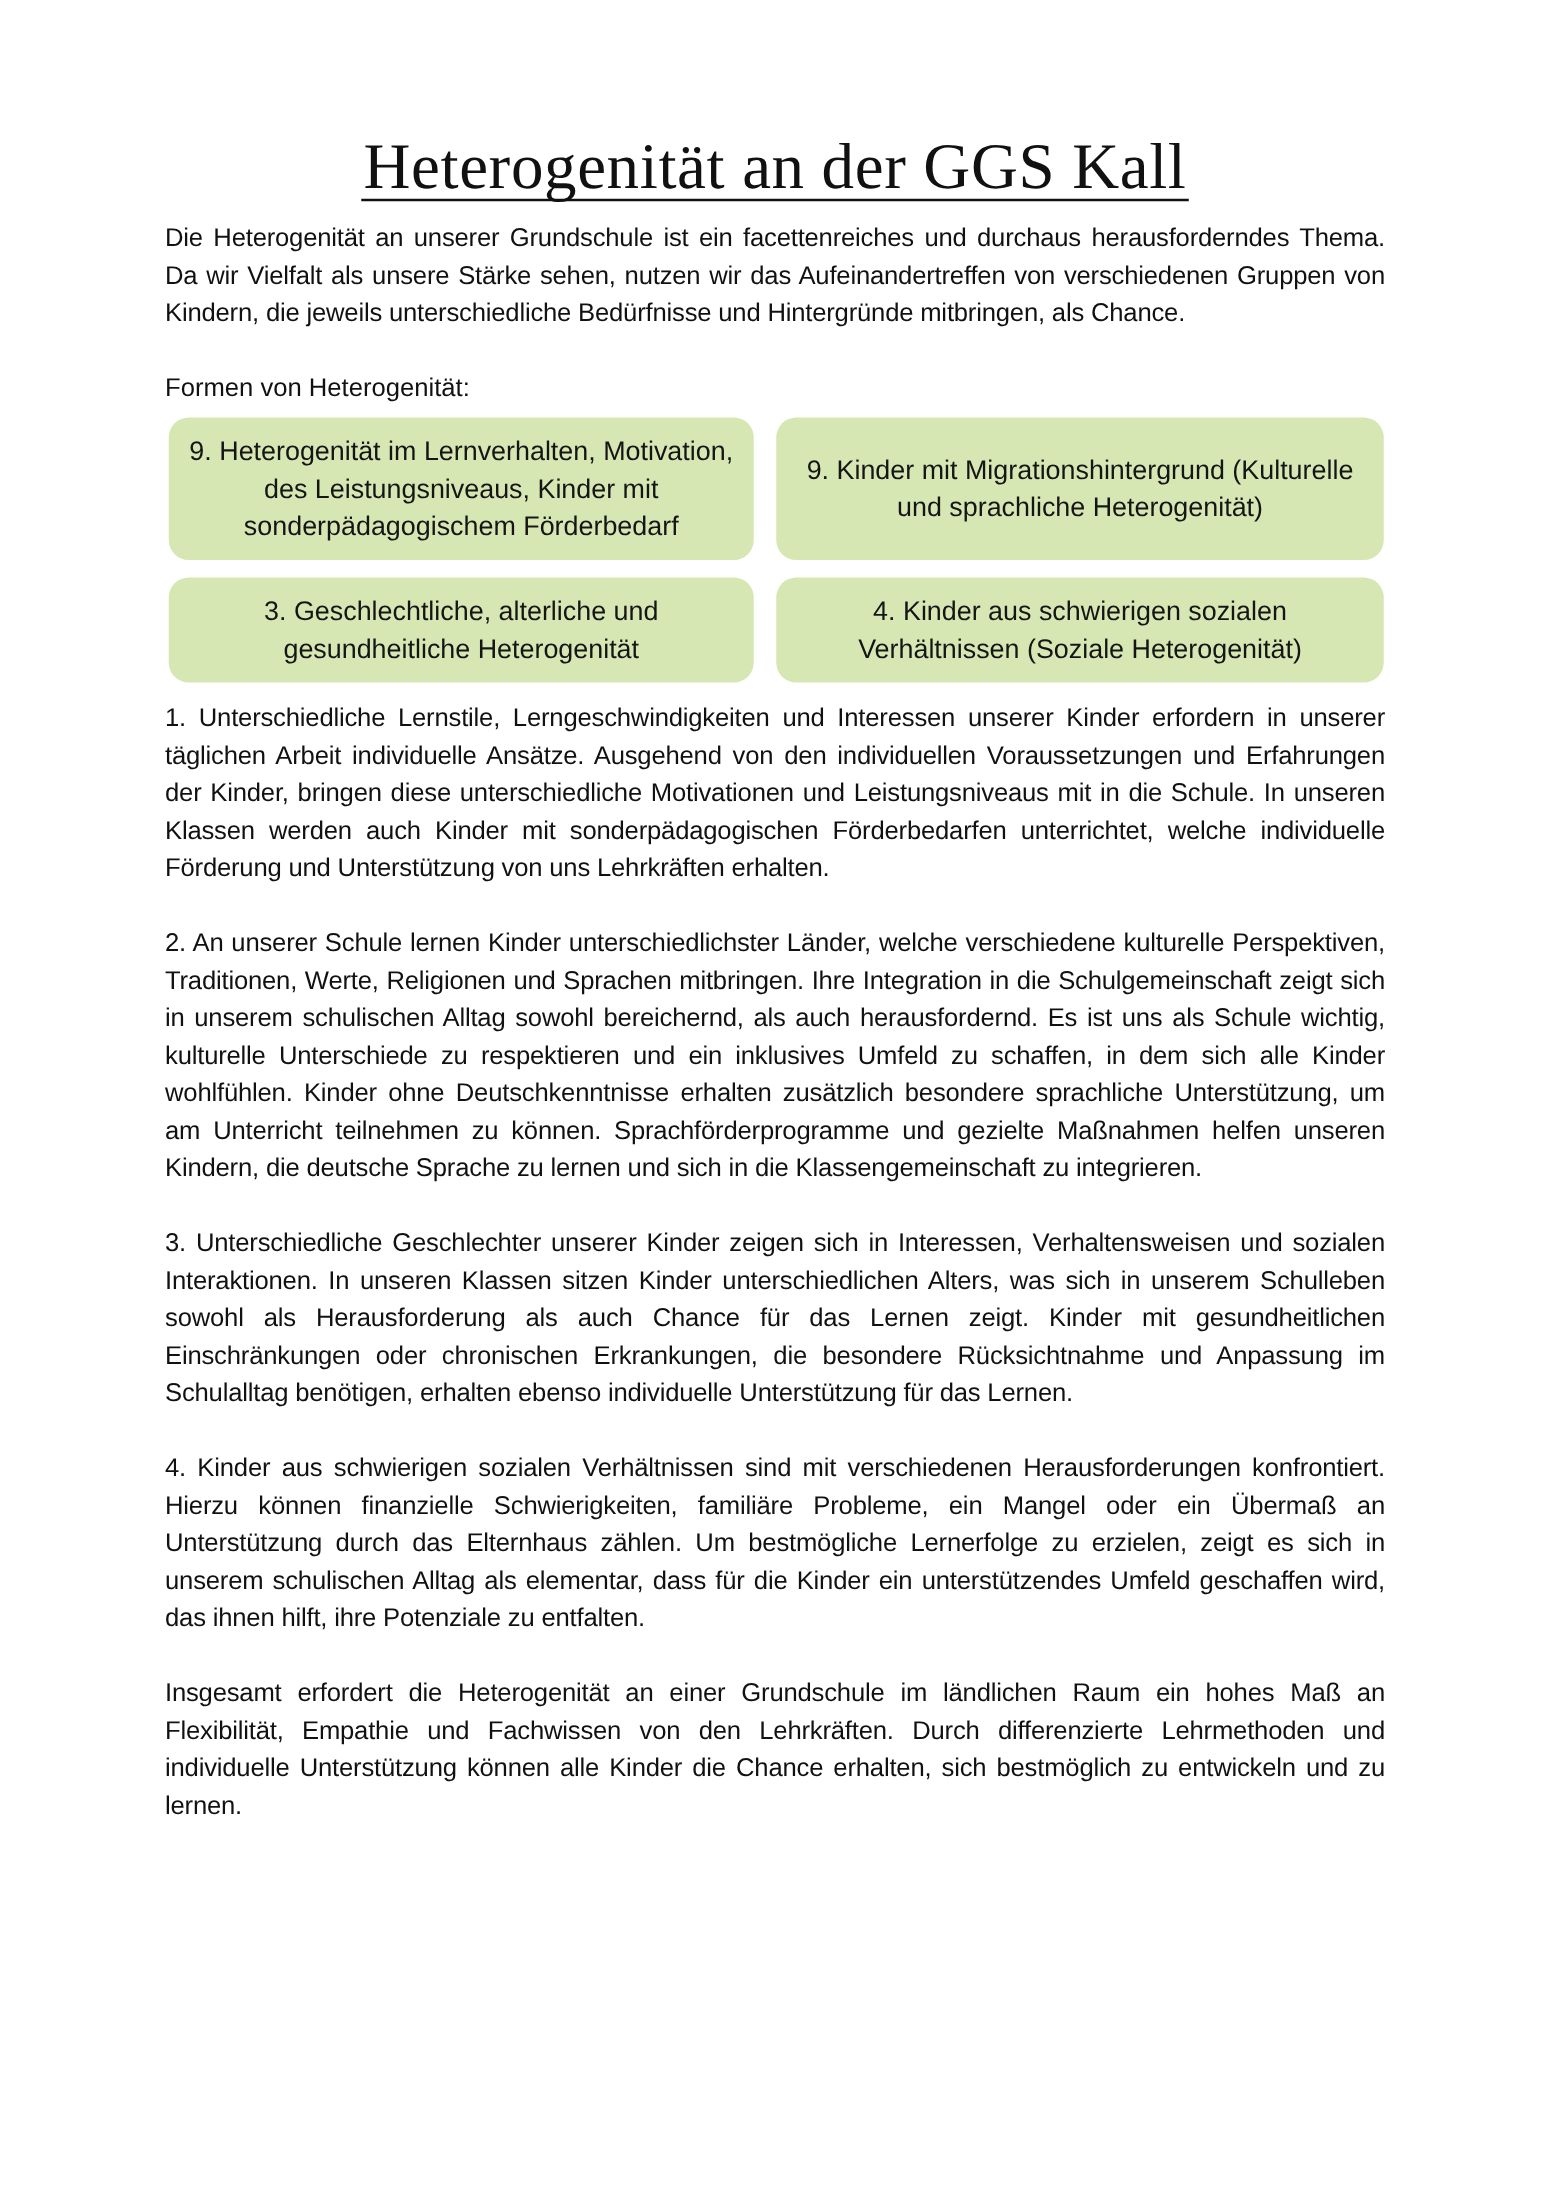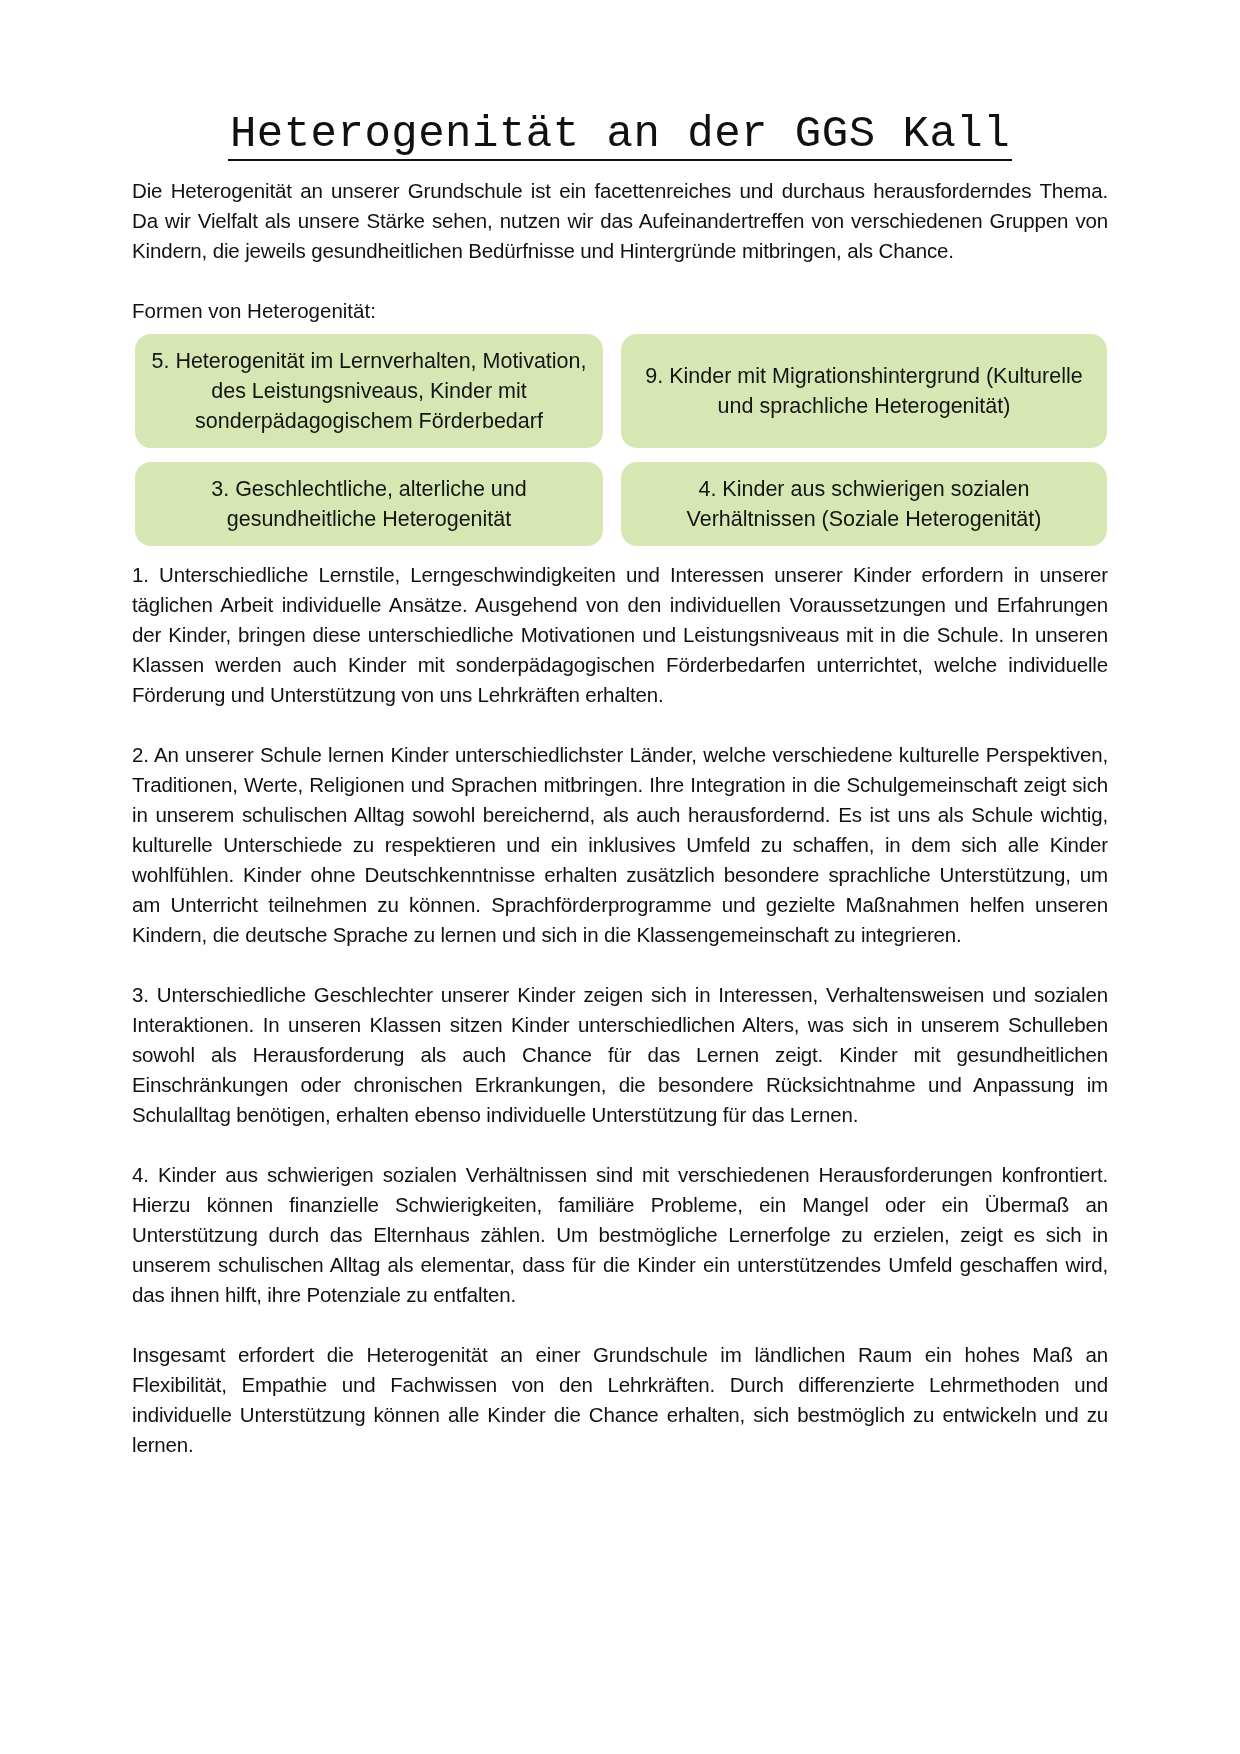--- a/index.html
+++ b/index.html
@@ -16,23 +16,23 @@
       font-family: "Liberation Sans", sans-serif;
     }
     .page {
       position: absolute;
       left: 132px;
       top: 106px;
       width: 976px;
     }
     .title {
       text-align: center;
-      font-family: Liberation Mono, monospace;
+      font-family: Liberation Serif, serif;
       font-weight: 200;
-      font-size: 44px;
+      font-size: 52px;
       letter-spacing: 0.5px;
       line-height: 56px;
       margin: 0 0 14px 0;
     }
     .title span {
       display: inline-block;
       border-bottom: 2px solid #111;
       padding: 0 2px 0 2px;
       line-height: 50px;
       transform: scaleX(1.0);
@@ -75,28 +75,28 @@
     .box.tall { height: 84px; }
   </style>
 </head>
 <body>
 
 <div class="page">
   <h1 class="title">
     <span>Heterogenität an der GGS Kall</span>
   </h1>
 
-  <p class="body">Die Heterogenität an unserer Grundschule ist ein facettenreiches und durchaus herausforderndes Thema. Da wir Vielfalt als unsere Stärke sehen, nutzen wir das Aufeinandertreffen von verschiedenen Gruppen von Kindern, die jeweils gesundheitlichen Bedürfnisse und Hintergründe mitbringen, als Chance.</p>
+  <p class="body">Die Heterogenität an unserer Grundschule ist ein facettenreiches und durchaus herausforderndes Thema. Da wir Vielfalt als unsere Stärke sehen, nutzen wir das Aufeinandertreffen von verschiedenen Gruppen von Kindern, die jeweils unterschiedliche Bedürfnisse und Hintergründe mitbringen, als Chance.</p>
 
   <div class="gap"></div>
 
   <p class="forms-label">Formen von Heterogenität:</p>
 
   <div class="box-grid">
-    <div class="box">5. Heterogenität im Lernverhalten, Motivation, des Leistungsniveaus, Kinder mit sonderpädagogischem Förderbedarf</div>
+    <div class="box">9. Heterogenität im Lernverhalten, Motivation, des Leistungsniveaus, Kinder mit sonderpädagogischem Förderbedarf</div>
     <div class="box">9. Kinder mit Migrationshintergrund (Kulturelle und sprachliche Heterogenität)</div>
     <div class="box tall">3. Geschlechtliche, alterliche und gesundheitliche Heterogenität</div>
     <div class="box tall">4. Kinder aus schwierigen sozialen Verhältnissen (Soziale Heterogenität)</div>
   </div>
 
   <p class="body">1. Unterschiedliche Lernstile, Lerngeschwindigkeiten und Interessen unserer Kinder erfordern in unserer täglichen Arbeit individuelle Ansätze. Ausgehend von den individuellen Voraussetzungen und Erfahrungen der Kinder, bringen diese unterschiedliche Motivationen und Leistungsniveaus mit in die Schule. In unseren Klassen werden auch Kinder mit sonderpädagogischen Förderbedarfen unterrichtet, welche individuelle Förderung und Unterstützung von uns Lehrkräften erhalten.</p>
   <div class="gap"></div>
 
   <p class="body">2. An unserer Schule lernen Kinder unterschiedlichster Länder, welche verschiedene kulturelle Perspektiven, Traditionen, Werte, Religionen und Sprachen mitbringen. Ihre Integration in die Schulgemeinschaft zeigt sich in unserem schulischen Alltag sowohl bereichernd, als auch herausfordernd. Es ist uns als Schule wichtig, kulturelle Unterschiede zu respektieren und ein inklusives Umfeld zu schaffen, in dem sich alle Kinder wohlfühlen. Kinder ohne Deutschkenntnisse erhalten zusätzlich besondere sprachliche Unterstützung, um am Unterricht teilnehmen zu können. Sprachförderprogramme und gezielte Maßnahmen helfen unseren Kindern, die deutsche Sprache zu lernen und sich in die Klassengemeinschaft zu integrieren.</p>
   <div class="gap"></div>

